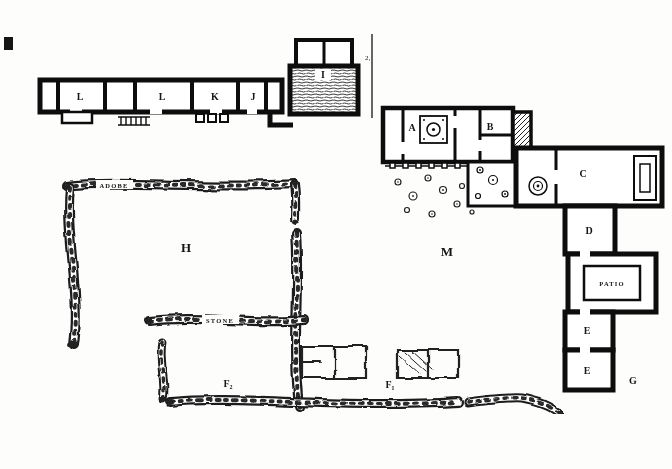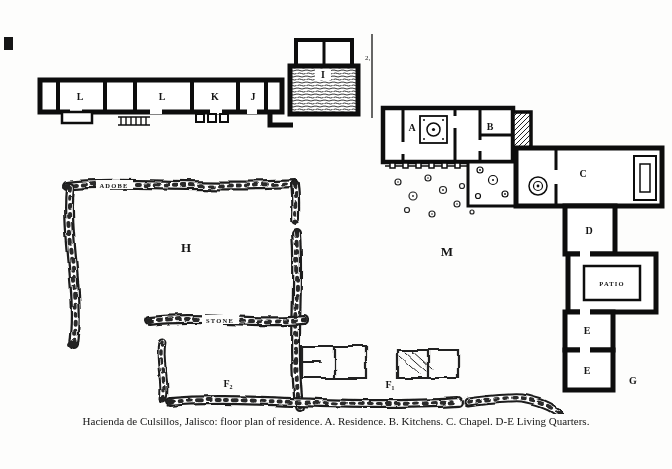--- a/index.html
+++ b/index.html
@@ -224,16 +224,15 @@
     <circle cx="472" cy="212" r="2"></circle>
   </g>
 
   <text class="lbl-big" x="186" y="252">H</text>
   <text class="lbl-big" x="447" y="256">M</text>
   <text class="lbl" x="228" y="387">F₂</text>
   <text class="lbl" x="390" y="388">F₁</text>
 </svg>
 
 <div class="caption">
-  <div>Hacienda de Culsillos, Jalisco: floor plan of residence.  A. Residence.  B. Kitchens.  C. Chapel.  D-E Living Quarters.</div>
 </div>
 
 </div>
 
 </body></html>

